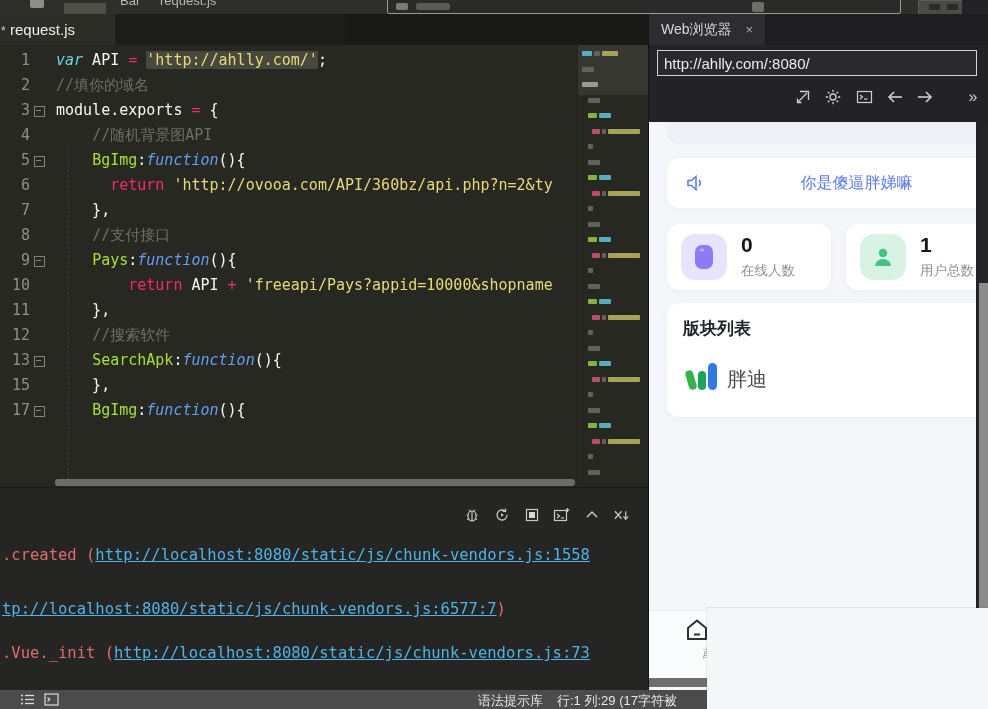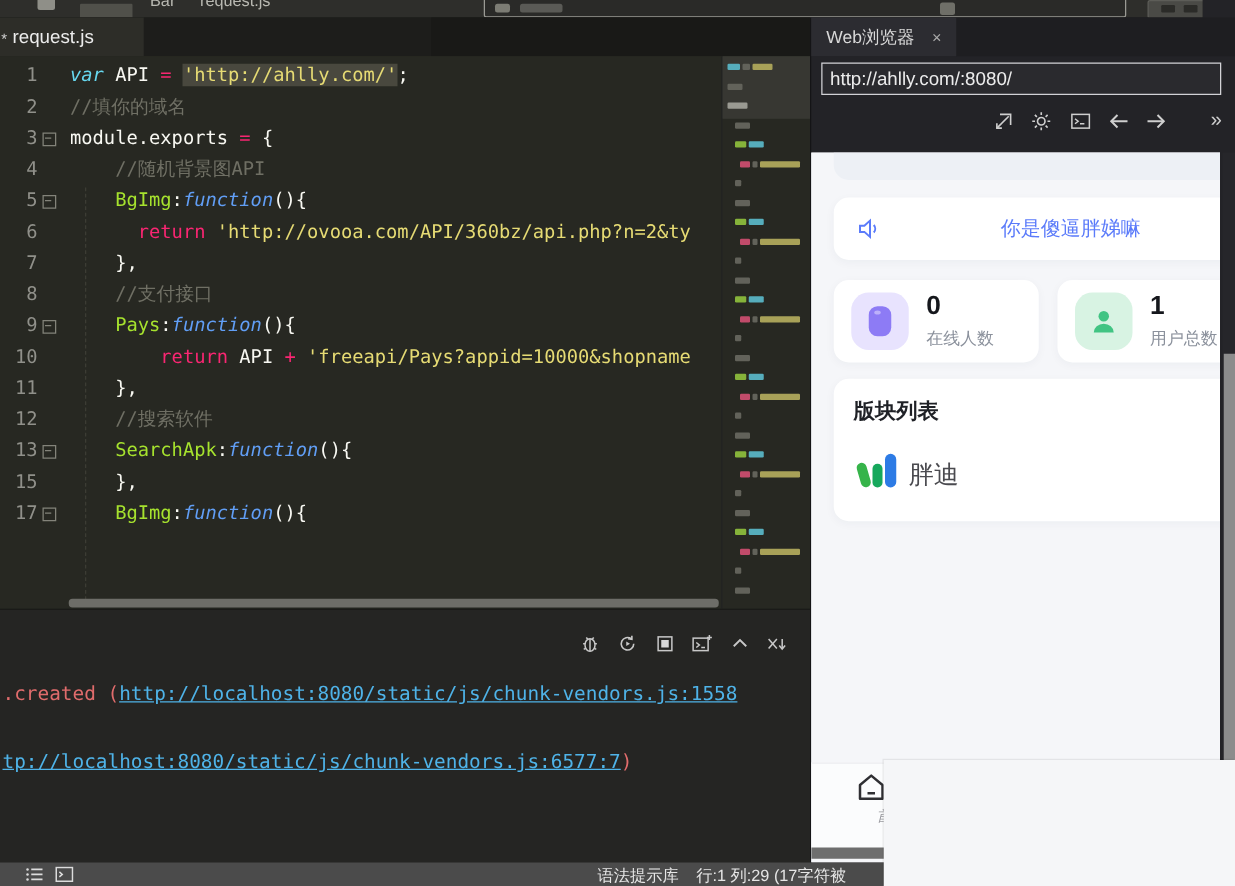--- a/index.html
+++ b/index.html
@@ -264,20 +264,21 @@
         </div>
         <div class="mm-row" style="top: 424.5px; left: 0px; width: 71px;">
           <span class="mm-seg" style="left: 10px; width: 12px; background: rgb(98, 98, 90);"></span>
         </div>
       </div>
 
     <div class="console">
       <div class="console-lines">
           <div class="console-line"><span class="cl-err">.created (</span><span class="cl-link">http://localhost:8080/static/js/chunk-vendors.js:1558</span></div>
           <div class="console-line"><span class="cl-link">tp://localhost:8080/static/js/chunk-vendors.js:6577:7</span><span class="cl-err">)</span></div>
+          <div class="console-line"><span class="cl-err">.Vue._init (</span><span class="cl-link">http://localhost:8080/static/js/chunk-vendors.js:73</span></div>
         </div>
       <div class="console-toolbar">
         <span class="ct-icon">
           <svg width="16" height="16" viewBox="0 0 16 16" fill="none" stroke="#c8c8c8" stroke-width="1.2">
             <ellipse cx="8" cy="9" rx="4" ry="5"></ellipse>
               <line x1="8" y1="4" x2="8" y2="14"></line>
             <line x1="5" y1="3" x2="6.5" y2="4.6"></line>
               <line x1="11" y1="3" x2="9.5" y2="4.6"></line>
             <line x1="2.5" y1="8" x2="4" y2="8"></line>
               <line x1="12" y1="8" x2="13.5" y2="8"></line>

